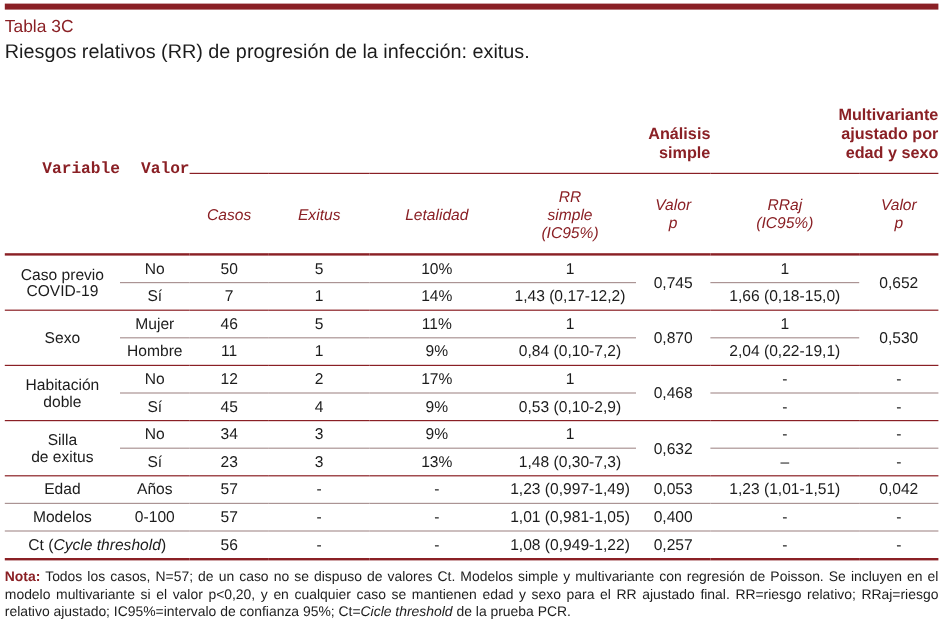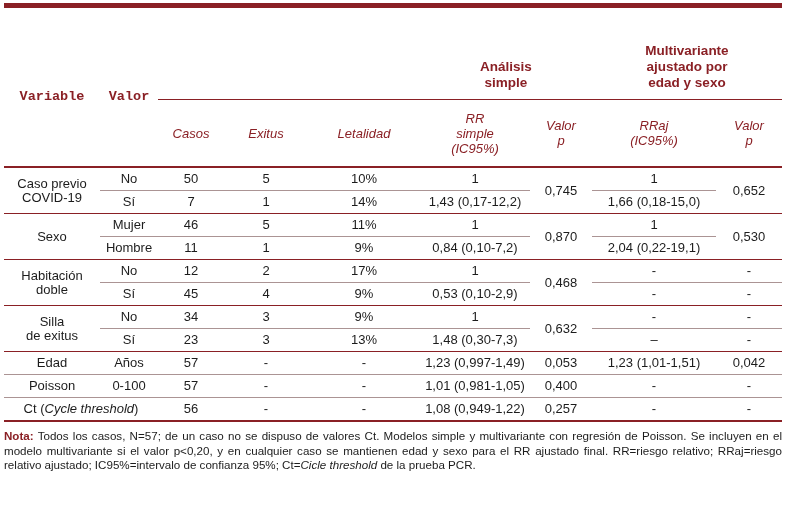--- a/index.html
+++ b/index.html
@@ -29,21 +29,21 @@
   .h-var{
     color:var(--accent);font-weight:bold;font-size:13.5px;
     vertical-align:middle;border-bottom:2px solid var(--accent);font-family:Liberation Mono, monospace;
   }
   .h-spacer{border-bottom:1px solid var(--accent);}
   .h-group{
     color:var(--accent);font-weight:bold;font-size:13.5px;line-height:16px;
     vertical-align:bottom;padding-bottom:8px;white-space:pre-line;
     border-bottom:1px solid var(--accent);
   }
-  .hrow1 th{height:64px;}
+  .hrow1 th{height:64px;text-align:right;}
   .hrow2 th{
     color:var(--accent);font-style:italic;font-size:13px;line-height:15px;
     vertical-align:middle;height:66px;white-space:pre-line;
     border-bottom:2px solid var(--accent);
   }
 
   
   tbody td{font-size:13px;height:22px;vertical-align:middle;line-height:14px;}
   .var{white-space:pre-line;}
   .sep{border-bottom:1px solid var(--sep);text-align:center;}
@@ -57,20 +57,22 @@
     margin-top:7px;font-size:11.6px;line-height:14.5px;
     text-align:justify;color:var(--ink);
   }
   .note-label{color:var(--accent);font-weight:bold;}
 </style>
 </head>
 <body>
 
 <div class="page">
   <div class="topbar"></div>
+  <div class="table-label">Tabla 3C</div>
+  <div class="table-title">Riesgos relativos (RR) de progresión de la infección: exitus.</div>
 
   <table>
     <colgroup>
       <col style="width:96px">
         <col style="width:58px">
         <col style="width:66px">
       <col style="width:84px">
         <col style="width:112px">
         <col style="width:110px">
       <col style="width:62px">
@@ -196,21 +198,21 @@
         <td class="lb">57</td>
         <td class="lb">-</td>
         <td class="lb">-</td>
         <td class="lb">1,23 (0,997-1,49)</td>
         <td class="lb">0,053</td>
         <td class="lb">1,23 (1,01-1,51)</td>
         <td class="lb">0,042</td>
       </tr>
 
       <tr>
-        <td class="var lb">Poisson</td>
+        <td class="var lb">Modelos</td>
         <td class="lb">0-100</td>
         <td class="lb">57</td>
         <td class="lb">-</td>
         <td class="lb">-</td>
         <td class="lb">1,01 (0,981-1,05)</td>
         <td class="lb">0,400</td>
         <td class="lb">-</td>
         <td class="lb">-</td>
       </tr>
 

